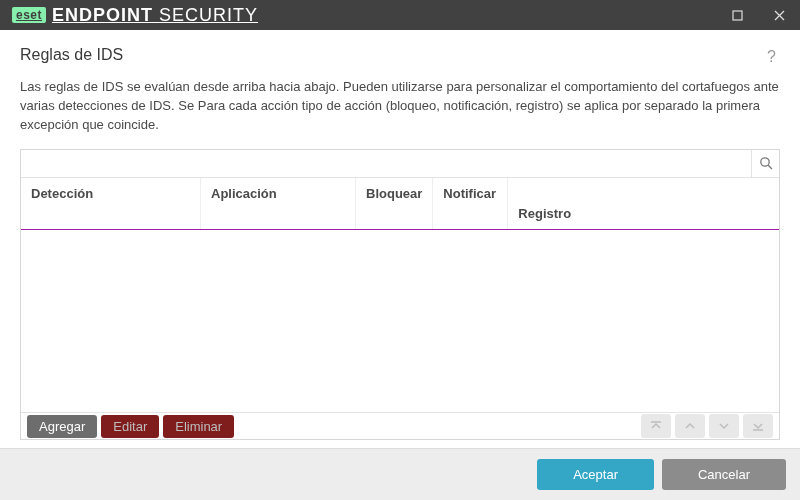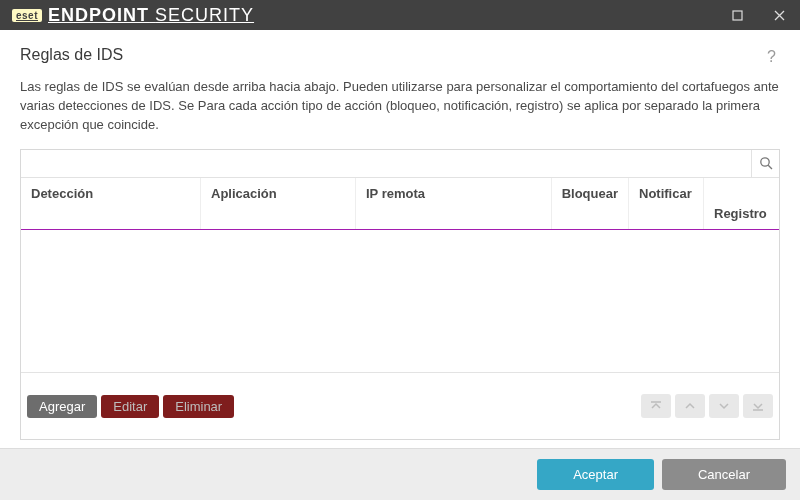--- a/index.html
+++ b/index.html
@@ -17,24 +17,24 @@
   
   .titlebar {
     background: #414141;
     color: #fff;
     height: 30px;
     display: flex;
     align-items: center;
     padding: 0 0 0 12px;
   }
   .brand-badge {
-    background: #fef9c3;
+    background: #86efac;
     color: #414141;
     font-weight: 700;
-    font-size: 10px;
+    font-size: 12px;
     padding: 1px 4px;
     border-radius: 2px;
     letter-spacing: 0.5px;
     margin-right: 6px;
     text-decoration: underline;
   }
   .brand-text {
     font-size: 18px;
     letter-spacing: 1px;
     font-weight: 300;
@@ -127,21 +127,21 @@
   .col-blk { flex: 0 0 75px; }
   .col-not { flex: 0 0 75px; }
   .col-reg { flex: 0 0 75px; margin-top: 20px; }
   .tbody {
     flex: 1;
     background: #fff;
   }
   .panel-actions {
     display: flex;
     align-items: center;
-    padding: 21px 6px;
+    padding: 1px 6px;
     border-top: 1px solid #e3e3e3;
     gap: 4px;
     background: #fff;
   }
   .pill {
     border: none;
     border-radius: 3px;
     padding: 4px 12px;
     font-size: 13px;
     cursor: pointer;
@@ -232,21 +232,20 @@
         <svg width="14" height="14" viewBox="0 0 14 14">
             <circle cx="6" cy="6" r="4.2" fill="none" stroke="currentColor" stroke-width="1.3"></circle>
             <path d="M9.2 9.2 L13 13" stroke="currentColor" stroke-width="1.3"></path>
           </svg>
       </div>
     </div>
 
     <div class="thead">
       <div class="th col-det">Detección</div>
       <div class="th col-app">Aplicación</div>
-      <div class="th col-ip">IP remota</div>
       <div class="th col-blk">Bloquear</div>
       <div class="th col-not">Notificar</div>
       <div class="th col-reg">Registro</div>
     </div>
 
     <div class="tbody"></div>
 
     <div class="panel-actions">
       <button class="pill pill-primary">Agregar</button>
       <button class="pill pill-disabled">Editar</button>

